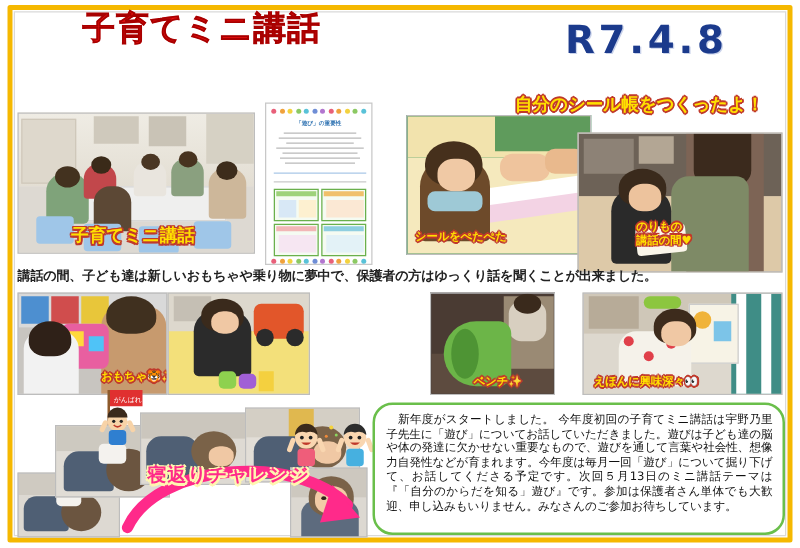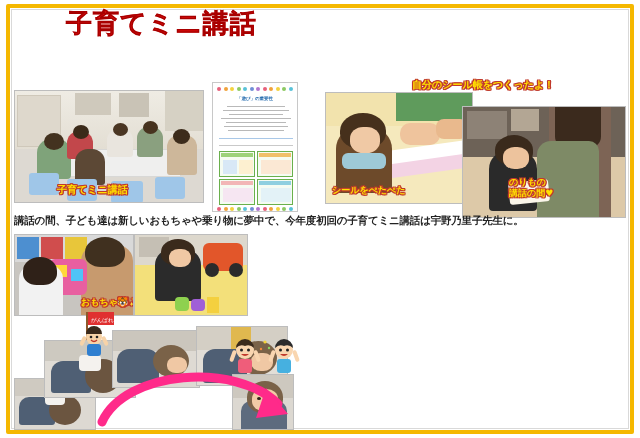--- a/index.html
+++ b/index.html
@@ -28,21 +28,21 @@
   
   .photo{position:absolute;overflow:hidden;background:#cfcfcf;border:1px solid #bdbdbd;
          box-sizing:border-box;}
   .cap{position:absolute;font-weight:bold;color:#ffe000;
        font-size:9px;line-height:11px;white-space:nowrap;letter-spacing:0px;
        text-shadow:
         -1.1px -1.1px 0 #c0392b, 1.1px -1.1px 0 #c0392b,
         -1.1px  1.1px 0 #c0392b, 1.1px  1.1px 0 #c0392b,
          0 -1.3px 0 #c0392b, 0 1.3px 0 #c0392b,
         -1.3px 0 0 #c0392b, 1.3px 0 0 #c0392b;}
-  .cap.big{font-size:10px;text-align:center;}
+  .cap.big{font-size:14px;text-align:center;}
   .cap.two{white-space:normal;text-align:left;}
 
   
   .handout{position:absolute;background:#fff;border:1px solid #c8c8c8;box-sizing:border-box;}
   .hdots{position:absolute;left:4px;width:calc(100% - 8px);height:5px;display:flex;
          justify-content:space-between;}
   .hdots i{width:4px;height:4px;border-radius:50%;display:block;}
   .htitle{position:absolute;left:0;width:100%;text-align:center;font-size:4.5px;
           color:#2a6fb0;font-weight:bold;}
   .hline{position:absolute;background:#b9b9b9;height:1px;}
@@ -77,20 +77,21 @@
 <body>
 
 <div id="page">
 
   <div class="frame"></div>
   <div class="frame-inner"></div>
 
   <div class="title">
     <div class="line">子育てミニ講話</div>
   </div>
+  <div class="datestamp">R7.4.8</div>
 
   <div class="photo" style="left:14px;top:90px;width:190px;height:113px;background:#efe9e0;">
     <div style="position:absolute;left:0;top:0;width:100%;height:52%;background:linear-gradient(180deg,#efece4,#e3ded3);"></div>
     <div style="position:absolute;left:2px;top:4px;width:42px;height:50px;background:#ded8cc;border:1px solid #cfc8ba;"></div>
     <div style="position:absolute;left:60px;top:2px;width:36px;height:22px;background:#cfc9bc;"></div>
     <div style="position:absolute;left:104px;top:2px;width:30px;height:24px;background:#c9c3b6;"></div>
     <div style="position:absolute;left:150px;top:0;width:40px;height:40px;background:#d6d1c4;"></div>
     <div style="position:absolute;left:0;top:52%;width:100%;height:48%;background:#ddd9d2;"></div>
 
     <div style="position:absolute;left:36px;top:58px;width:128px;height:26px;background:#efefee;border:1px solid #d8d8d6;"></div>
@@ -200,21 +201,21 @@
     <div style="position:absolute;left:26px;top:44px;width:48px;height:60px;background:#2a2a2a;border-radius:18px 18px 4px 4px;"></div>
     <div style="position:absolute;left:32px;top:28px;width:38px;height:30px;background:#3a2a1c;border-radius:50% 50% 40% 40%;"></div>
     <div style="position:absolute;left:40px;top:40px;width:26px;height:22px;background:#edc39d;border-radius:44%;"></div>
     <div style="position:absolute;left:46px;top:74px;width:40px;height:22px;background:#fbf6ea;border-radius:3px;transform:rotate(-6deg);"></div>
     <div class="cap two" style="left:46px;top:70px;line-height:11px;">
       <span>のりもの</span><br>
       <span>講話の間♥</span>
     </div>
   </div>
 
-  <div class="midtext">講話の間、子ども達は新しいおもちゃや乗り物に夢中で、今年度初回の子育てミニ講話は宇野乃里子先生に。</div>
+  <div class="midtext">講話の間、子ども達は新しいおもちゃや乗り物に夢中で、保護者の方はゆっくり話を聞くことが出来ました。</div>
 
   <div class="photo" style="left:14px;top:234px;width:120px;height:82px;background:#cfcfcf;">
     <div style="position:absolute;left:0;top:0;width:100%;height:34%;background:#d9d9d9;"></div>
     <div style="position:absolute;left:2px;top:2px;width:22px;height:22px;background:#4d8fd0;"></div>
     <div style="position:absolute;left:26px;top:2px;width:22px;height:22px;background:#d04d4d;"></div>
     <div style="position:absolute;left:50px;top:2px;width:22px;height:22px;background:#e8c63a;"></div>
     <div style="position:absolute;left:0;top:34%;width:100%;height:66%;background:#c8c5c0;"></div>
     <div style="position:absolute;left:66px;top:10px;width:52px;height:70px;background:#c79a6e;border-radius:16px 16px 0 0;"></div>
     <div style="position:absolute;left:70px;top:2px;width:40px;height:30px;background:#40301f;border-radius:50% 50% 40% 40%;"></div>
     <div style="position:absolute;left:34px;top:24px;width:38px;height:36px;background:#e85fa0;border-radius:6px;"></div>
@@ -234,21 +235,50 @@
     <div style="position:absolute;left:94px;top:28px;width:14px;height:14px;background:#2b2b2b;border-radius:50%;"></div>
     <div style="position:absolute;left:20px;top:14px;width:46px;height:52px;background:#2b2b2b;border-radius:16px 16px 4px 4px;"></div>
     <div style="position:absolute;left:26px;top:4px;width:34px;height:26px;background:#3a2a1c;border-radius:50% 50% 40% 40%;"></div>
     <div style="position:absolute;left:34px;top:14px;width:22px;height:18px;background:#f0c8a4;border-radius:44%;"></div>
     <div style="position:absolute;left:40px;top:62px;width:14px;height:14px;background:#8ed14f;border-radius:4px;"></div>
     <div style="position:absolute;left:56px;top:64px;width:14px;height:12px;background:#a05fd6;border-radius:4px;"></div>
     <div style="position:absolute;left:72px;top:62px;width:12px;height:16px;background:#f4d03f;"></div>
   </div>
 
 
-
+  <div class="photo" style="left:344px;top:234px;width:100px;height:82px;background:#3b3230;">
+    <div style="position:absolute;left:0;top:0;width:100%;height:100%;background:#4a3b33;"></div>
+    <div style="position:absolute;left:0;top:60%;width:100%;height:40%;background:#5d4b3f;"></div>
+    <div style="position:absolute;left:58px;top:2px;width:42px;height:58px;background:#9a8a74;"></div>
+    <div style="position:absolute;left:62px;top:6px;width:30px;height:32px;background:#d8cfc0;border-radius:10px;"></div>
+    <div style="position:absolute;left:66px;top:0px;width:22px;height:16px;background:#3a2a1c;border-radius:50%;"></div>
+    <div style="position:absolute;left:10px;top:22px;width:54px;height:52px;background:#6cb548;border-radius:26px 10px 10px 26px;"></div>
+    <div style="position:absolute;left:16px;top:28px;width:22px;height:40px;background:#4e9434;border-radius:50%;"></div>
+    <div class="cap" style="left:34px;top:66px;">ベンチ✨</div>
+  </div>
+
+  <div class="photo" style="left:466px;top:234px;width:160px;height:82px;background:#d8d3c9;">
+    <div style="position:absolute;left:0;top:0;width:100%;height:40%;background:#cfc7b8;"></div>
+    <div style="position:absolute;left:4px;top:2px;width:40px;height:26px;background:#b7ab98;"></div>
+    <div style="position:absolute;left:48px;top:2px;width:30px;height:10px;background:#8cc63f;border-radius:5px;"></div>
+    <div style="position:absolute;left:0;top:40%;width:100%;height:60%;background:#ddd8ce;"></div>
+    <div style="position:absolute;left:118px;top:0;width:42px;height:82px;background:#3f8d86;"></div>
+    <div style="position:absolute;left:122px;top:0;width:8px;height:82px;background:#fff;"></div>
+    <div style="position:absolute;left:142px;top:0;width:8px;height:82px;background:#fff;"></div>
+    <div style="position:absolute;left:84px;top:8px;width:38px;height:46px;background:#f7f3e6;border:1px solid #ccc;"></div>
+    <div style="position:absolute;left:88px;top:14px;width:14px;height:14px;background:#f0b33a;border-radius:50%;"></div>
+    <div style="position:absolute;left:104px;top:22px;width:14px;height:16px;background:#7cc4e8;"></div>
+    <div style="position:absolute;left:28px;top:30px;width:58px;height:44px;background:#f5f2ea;border-radius:14px 14px 4px 4px;"></div>
+    <div style="position:absolute;left:32px;top:34px;width:8px;height:8px;background:#e0404a;border-radius:50%;"></div>
+    <div style="position:absolute;left:48px;top:46px;width:8px;height:8px;background:#e0404a;border-radius:50%;"></div>
+    <div style="position:absolute;left:66px;top:36px;width:8px;height:8px;background:#e0404a;border-radius:50%;"></div>
+    <div style="position:absolute;left:56px;top:12px;width:34px;height:28px;background:#3d2b1c;border-radius:50% 50% 40% 40%;"></div>
+    <div style="position:absolute;left:62px;top:22px;width:24px;height:20px;background:#f0c8a4;border-radius:44%;"></div>
+    <div class="cap" style="left:8px;top:66px;">えほんに興味深々👀</div>
+  </div>
 
   <div class="photo" style="left:14px;top:378px;width:82px;height:52px;background:#d7d3cc;">
     <div style="position:absolute;left:0;top:0;width:100%;height:34%;background:#cfcac1;"></div>
     <div style="position:absolute;left:0;top:34%;width:100%;height:66%;background:#ddd9d2;"></div>
     <div style="position:absolute;left:4px;top:18px;width:36px;height:28px;background:#4f5f74;border-radius:10px 10px 3px 3px;"></div>
     <div style="position:absolute;left:34px;top:16px;width:32px;height:30px;background:#6b5540;border-radius:50%;"></div>
     <div style="position:absolute;left:30px;top:12px;width:20px;height:14px;background:#f4f2ee;border-radius:4px;"></div>
   </div>
 
   <div class="photo" style="left:44px;top:340px;width:92px;height:58px;background:#dbd7d0;">
@@ -285,20 +315,21 @@
     <div style="position:absolute;left:24px;top:22px;width:4px;height:3px;background:#30231a;border-radius:50%;"></div>
     <div style="position:absolute;left:36px;top:22px;width:4px;height:3px;background:#30231a;border-radius:50%;"></div>
   </div>
 
   <svg class="arrowsvg" width="200" height="78" viewBox="0 0 200 78">
     <path d="M6 64 C 30 12, 140 4, 182 46" stroke="#ff2a8a" stroke-width="9" fill="none" stroke-linecap="round"></path>
     <path d="M170 30 L192 56 L160 60 Z" fill="#ff2a8a"></path>
   </svg>
 
   <div class="nemugaeri">
+    <span>寝返りチャレンジ</span>
   </div>
 
   <div class="charflag">
     <svg width="50" height="48" viewBox="0 0 50 48">
       <rect x="18" y="2" width="26" height="13" fill="#e03030"></rect>
       <rect x="16" y="2" width="2" height="28" fill="#8d5a2b"></rect>
       <text x="21" y="11.5" font-family="DejaVu Sans, sans-serif" font-size="5.5" fill="#ffffff">がんばれ!</text>
       <circle cx="24" cy="27" r="8" fill="#f7d3a8"></circle>
       <path d="M16 24 a8 8 0 0 1 16 0 z" fill="#3a2a1c"></path>
       <circle cx="21" cy="27" r="1.3" fill="#222"></circle>
@@ -330,14 +361,17 @@
       <rect x="49" y="23" width="14" height="14" rx="3" fill="#46b0e0"></rect>
       <rect x="42" y="14" width="4" height="12" rx="2" fill="#f9d6b0" transform="rotate(20 44 20)"></rect>
       <rect x="66" y="14" width="4" height="12" rx="2" fill="#f9d6b0" transform="rotate(-20 68 20)"></rect>
 
       <circle cx="37" cy="6" r="1.6" fill="#f5d33a"></circle>
       <circle cx="41" cy="12" r="1.2" fill="#8cd45f"></circle>
       <circle cx="33" cy="13" r="1.2" fill="#f08a3a"></circle>
     </svg>
   </div>
 
+  <div class="note">
+    <p>　新年度がスタートしました。 今年度初回の子育てミニ講話は宇野乃里子先生に「遊び」についてお話していただきました。遊びは子ども達の脳や体の発達に欠かせない重要なもので、遊びを通して言葉や社会性、想像力自発性などが育まれます。今年度は毎月一回「遊び」について掘り下げて、お話してくださる予定です。次回５月13日のミニ講話テーマは『「自分のからだを知る」遊び』です。参加は保護者さん単体でも大歓迎、申し込みもいりません。みなさんのご参加お待ちしています。</p>
+  </div>
 
 </div>
 
 </body></html>

